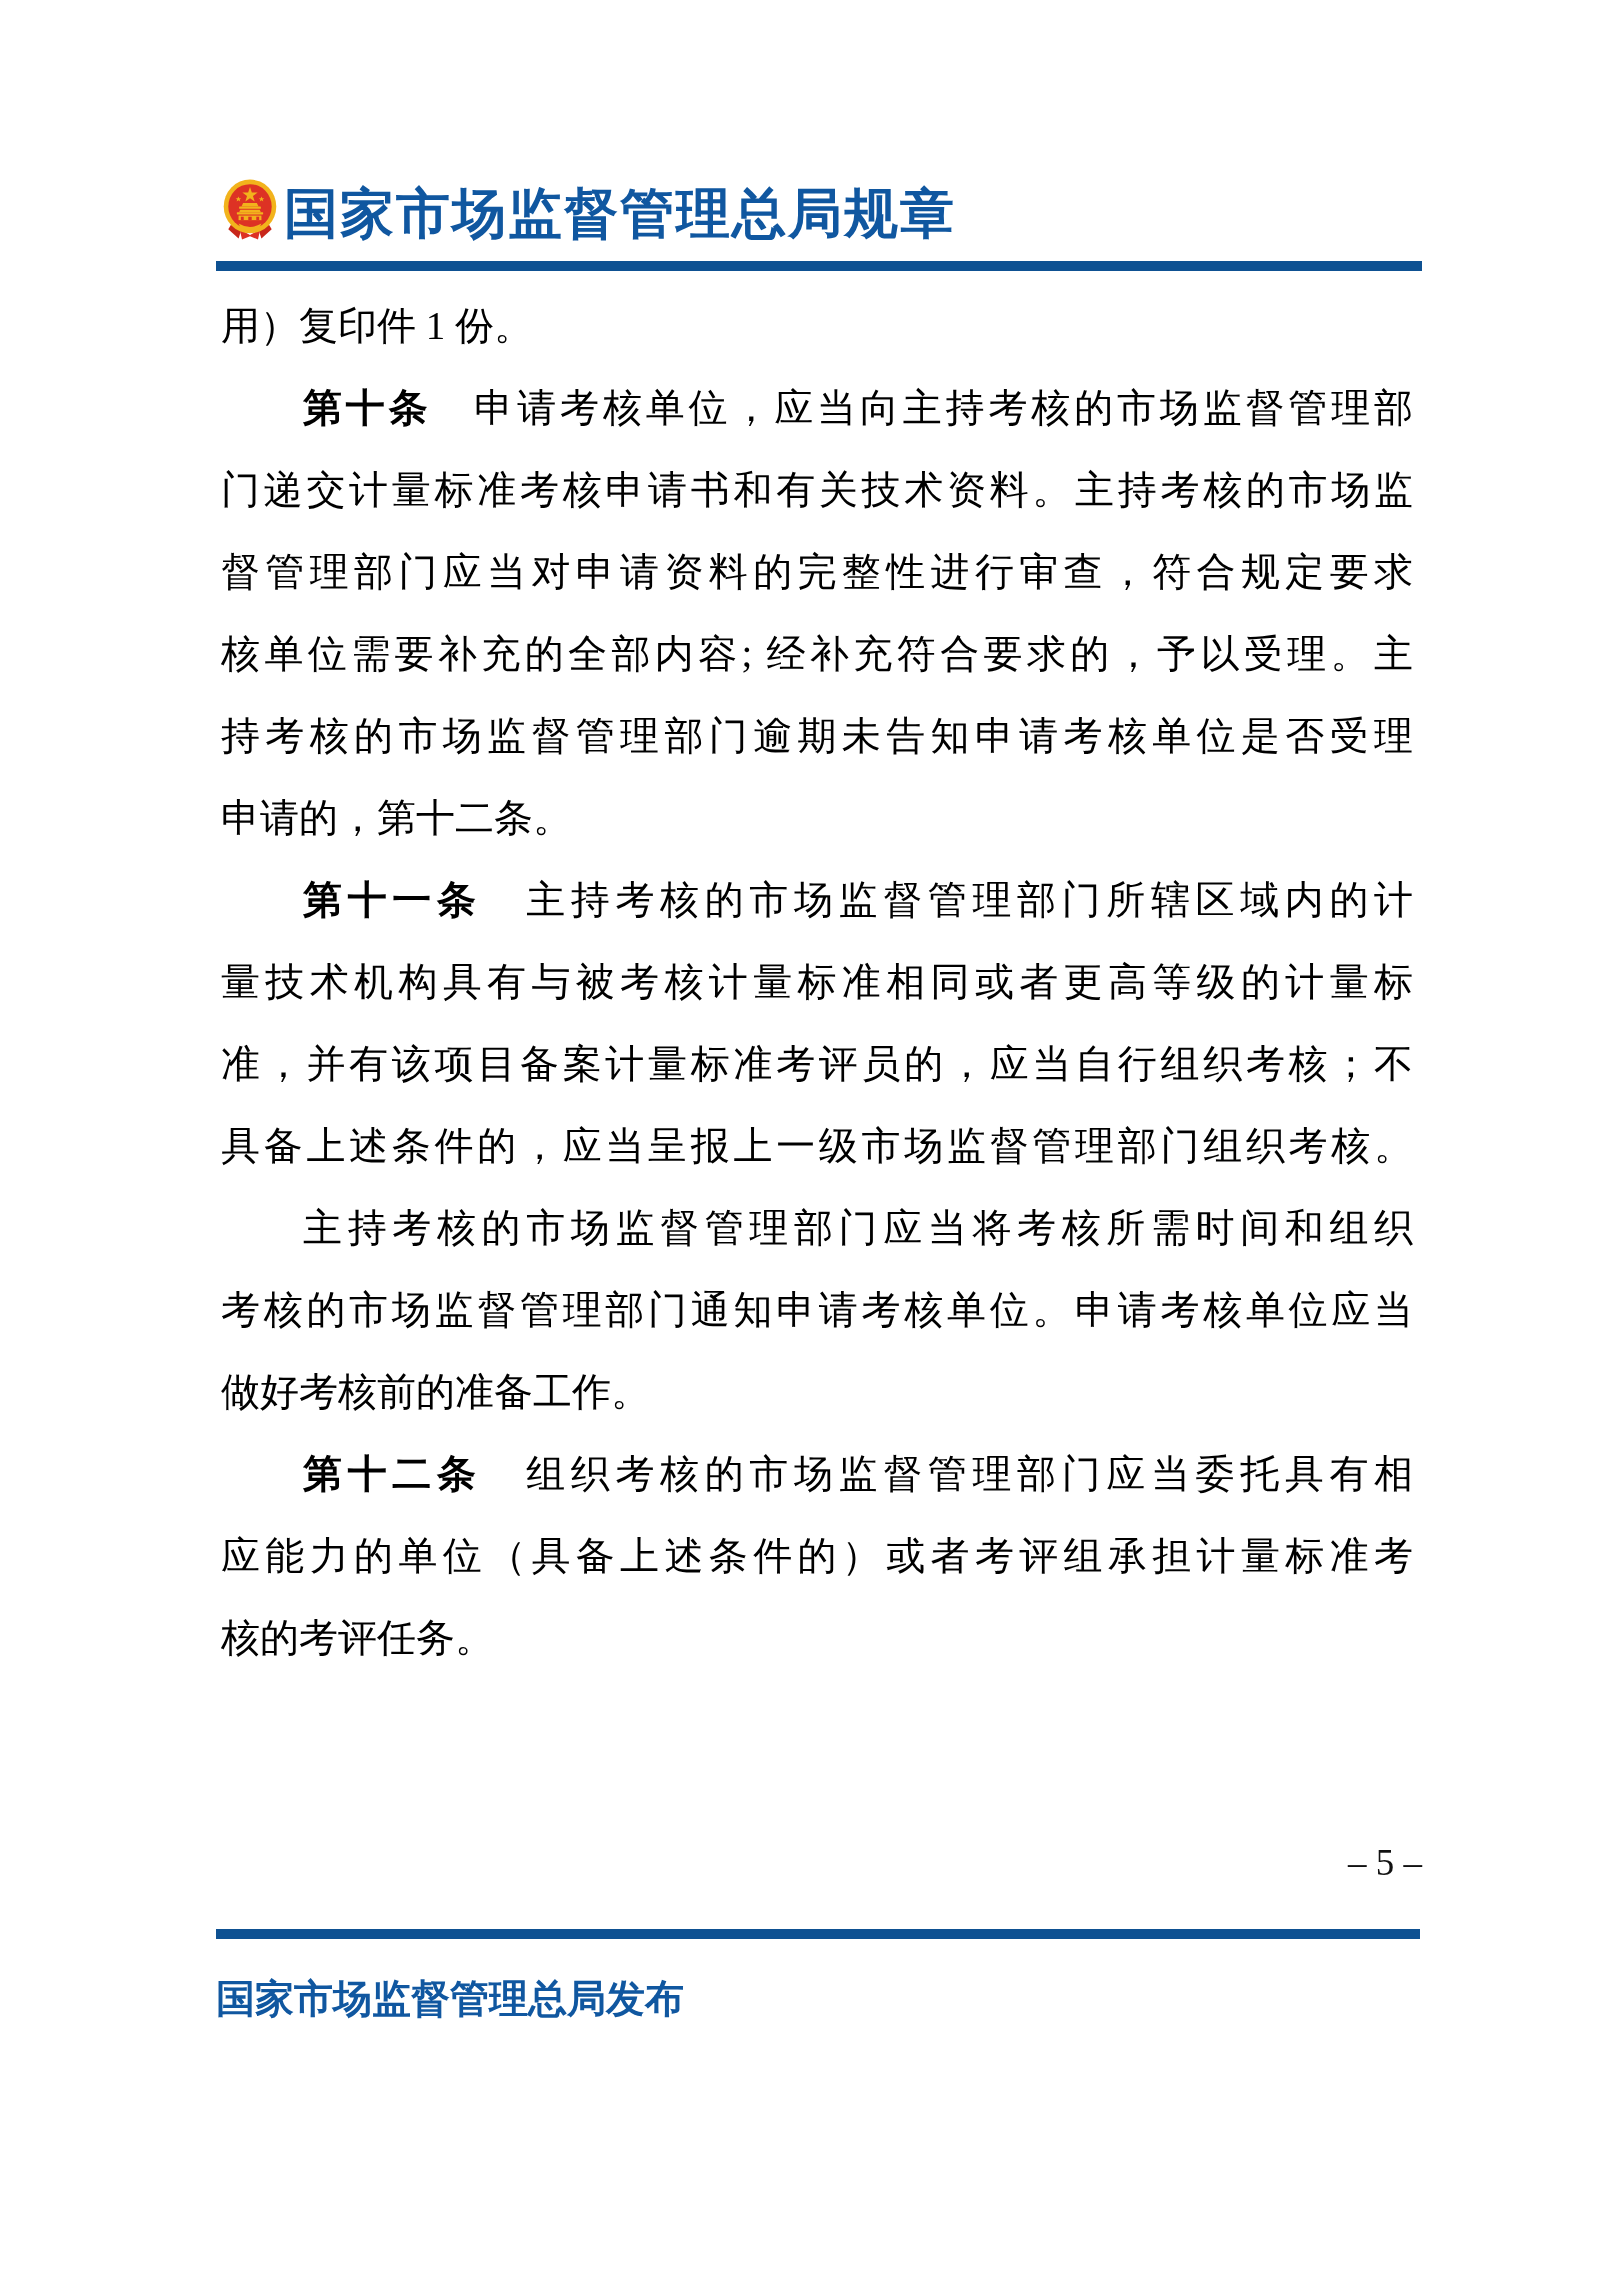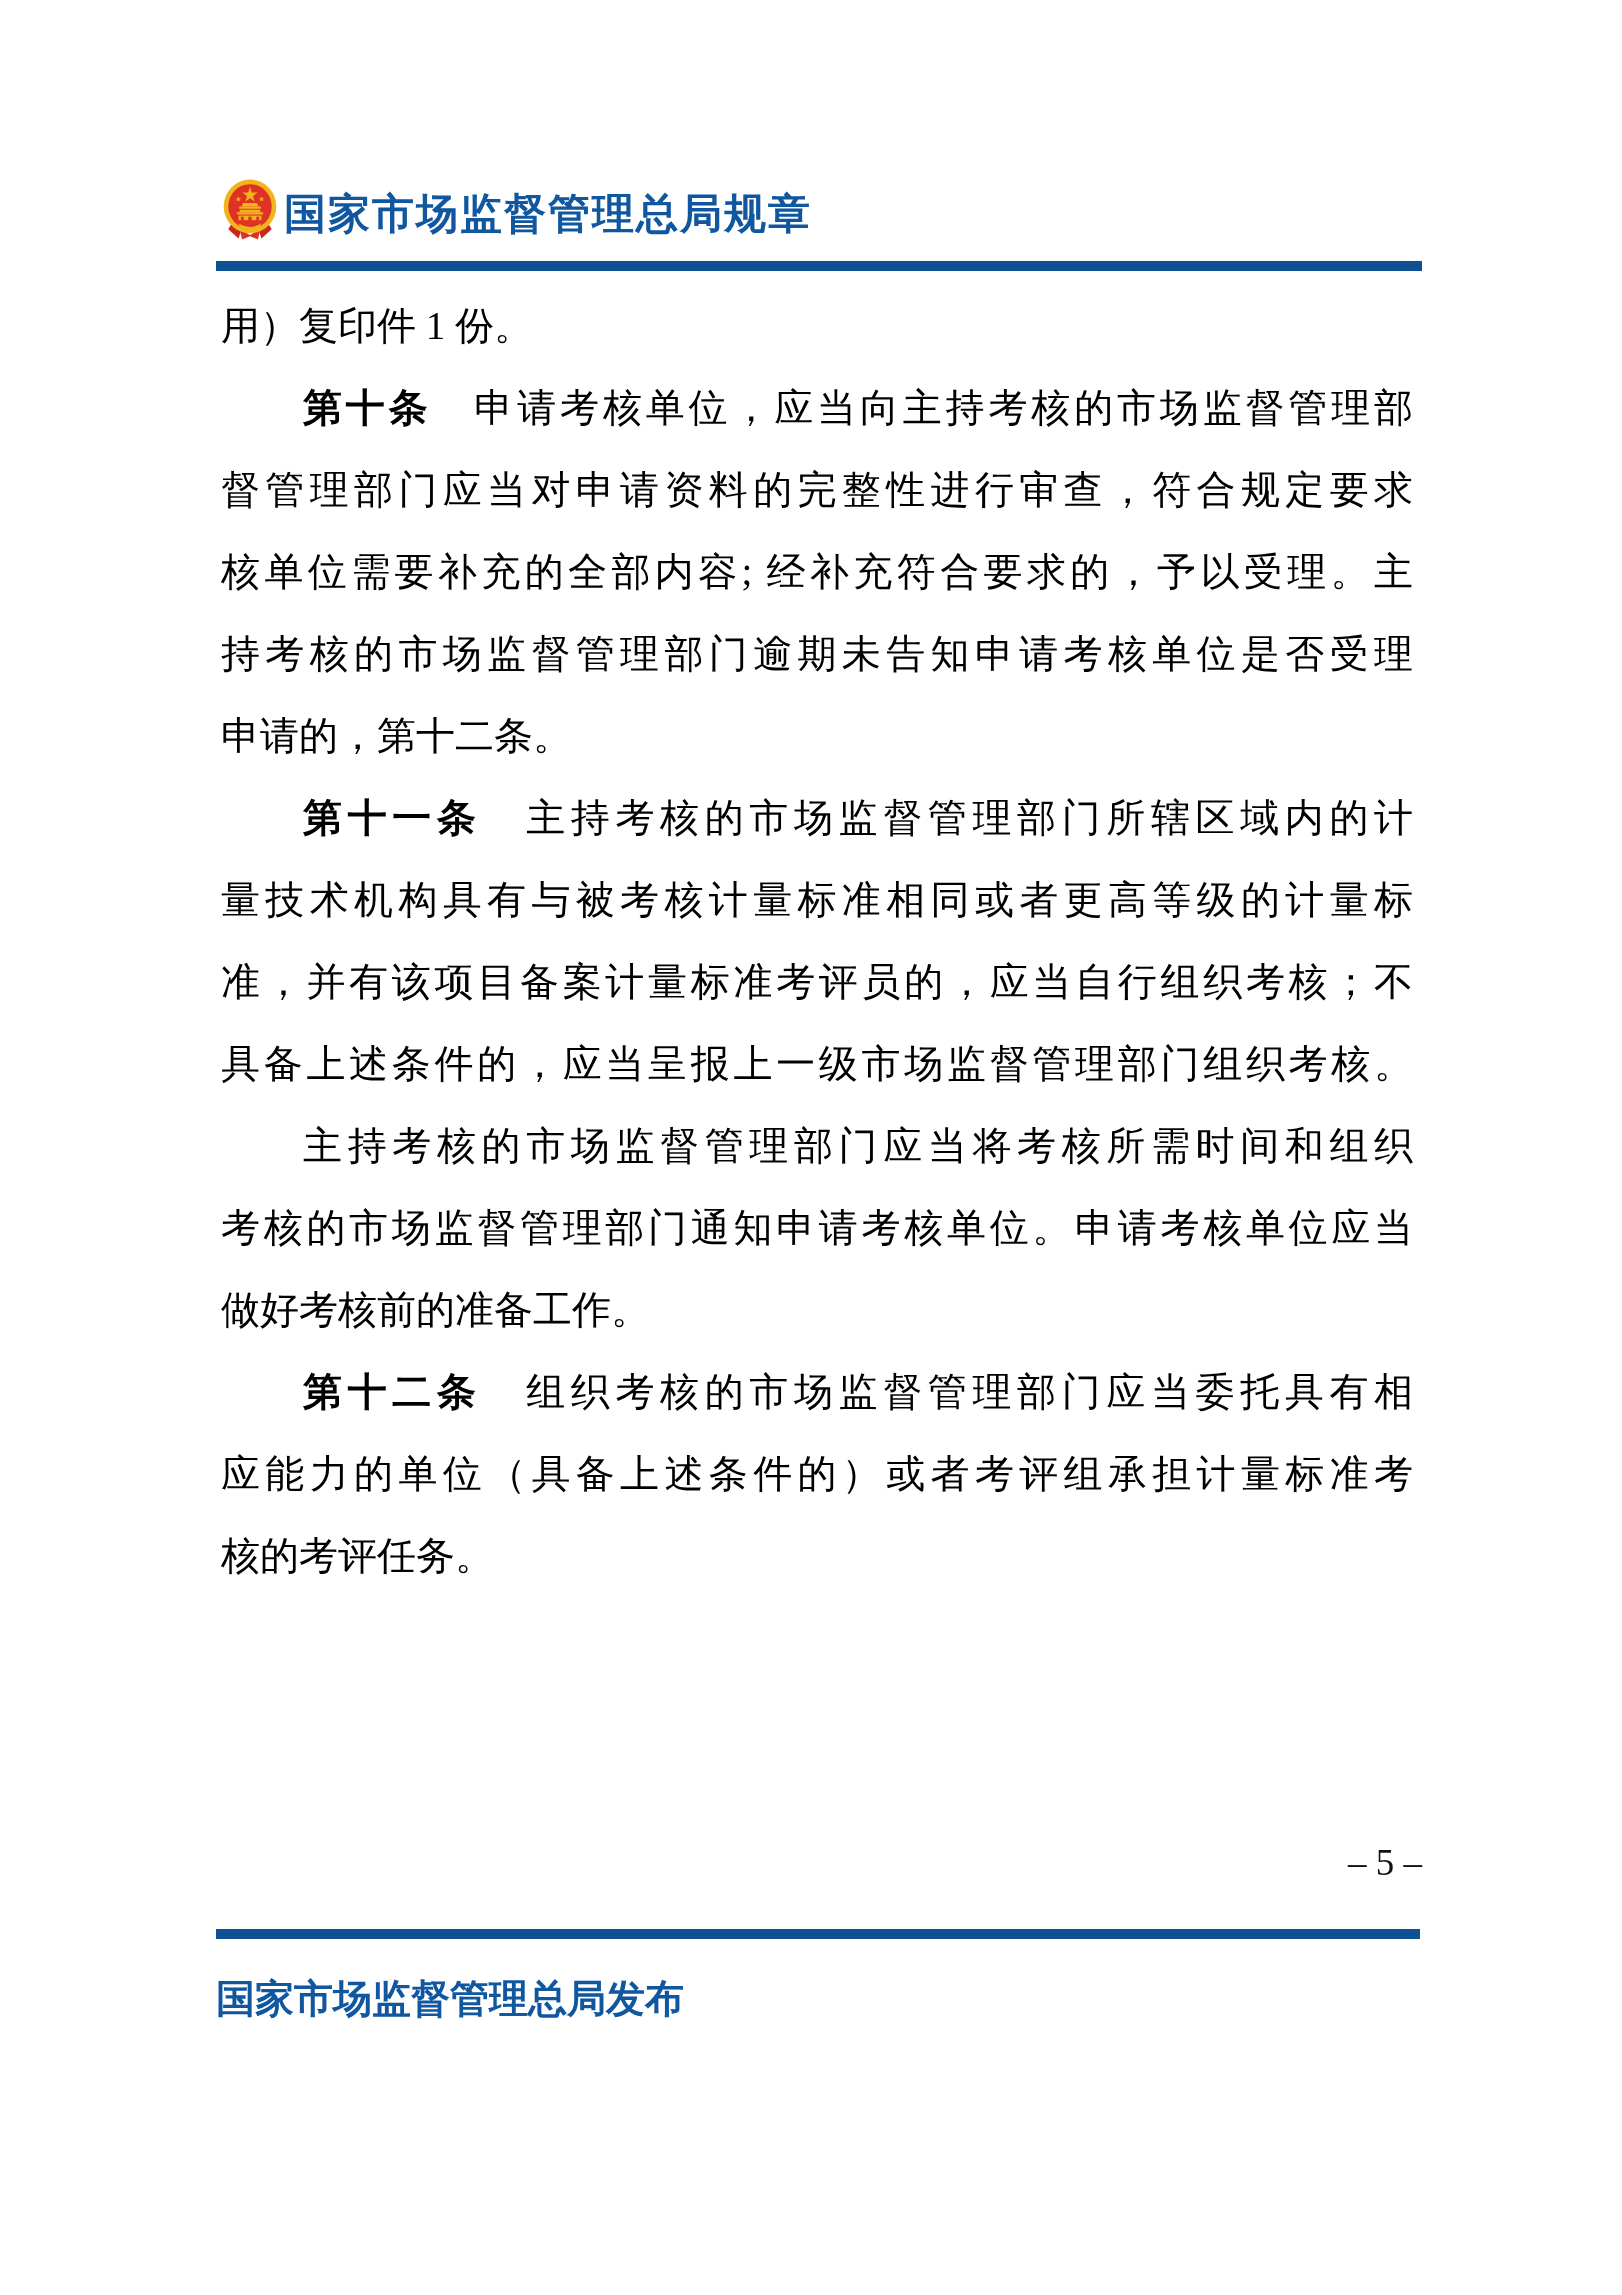--- a/index.html
+++ b/index.html
@@ -16,21 +16,21 @@
   
   .header { position: absolute; left: 0; top: 0; width: 100%; }
   .emblem {
     position: absolute; left: 221px; top: 179px;
     width: 58px; height: 64px;
   }
   .header-title {
     position: absolute; left: 284px; top: 186px;
     font-family: "Liberation Sans", sans-serif;
     font-weight: bold;
-    font-size: 42px;
+    font-size: 54px;
     line-height: 55px;
     letter-spacing: 2px;
     color: #1057a0;
     white-space: nowrap;
   }
   .header-rule {
     position: absolute; left: 216px; top: 261px;
     width: 1206px; height: 9.8px;
     background: #0e5192;
   }
@@ -118,20 +118,21 @@
 
       <path d="M30,78 q20,12 40,0 l-4,8 q-16,8 -32,0 z" fill="#f2b31c"></path>
     </svg>
     <div class="header-title">国家市场监督管理总局规章</div>
     <div class="header-rule"></div>
   </div>
 
   <main class="body-block">
       <div class="line"><span class="seg">用）复印件 1 份。</span></div>
       <div class="line indent justify"><span class="seg bold">第十条</span><span class="seg">　申请考核单位，应当向主持考核的市场监督管理部</span></div>
+      <div class="line justify"><span class="seg">门递交计量标准考核申请书和有关技术资料。主持考核的市场监</span></div>
       <div class="line justify"><span class="seg">督管理部门应当对申请资料的完整性进行审查，符合规定要求</span></div>
       <div class="line justify"><span class="seg">核单位需要补充的全部内容; 经补充符合要求的，予以受理。主</span></div>
       <div class="line justify"><span class="seg">持考核的市场监督管理部门逾期未告知申请考核单位是否受理</span></div>
       <div class="line"><span class="seg">申请的，第十二条。</span></div>
       <div class="line indent justify"><span class="seg bold">第十一条</span><span class="seg">　主持考核的市场监督管理部门所辖区域内的计</span></div>
       <div class="line justify"><span class="seg">量技术机构具有与被考核计量标准相同或者更高等级的计量标</span></div>
       <div class="line justify"><span class="seg">准，并有该项目备案计量标准考评员的，应当自行组织考核；不</span></div>
       <div class="line justify"><span class="seg">具备上述条件的，应当呈报上一级市场监督管理部门组织考核。</span></div>
       <div class="line indent justify"><span class="seg">主持考核的市场监督管理部门应当将考核所需时间和组织</span></div>
       <div class="line justify"><span class="seg">考核的市场监督管理部门通知申请考核单位。申请考核单位应当</span></div>

